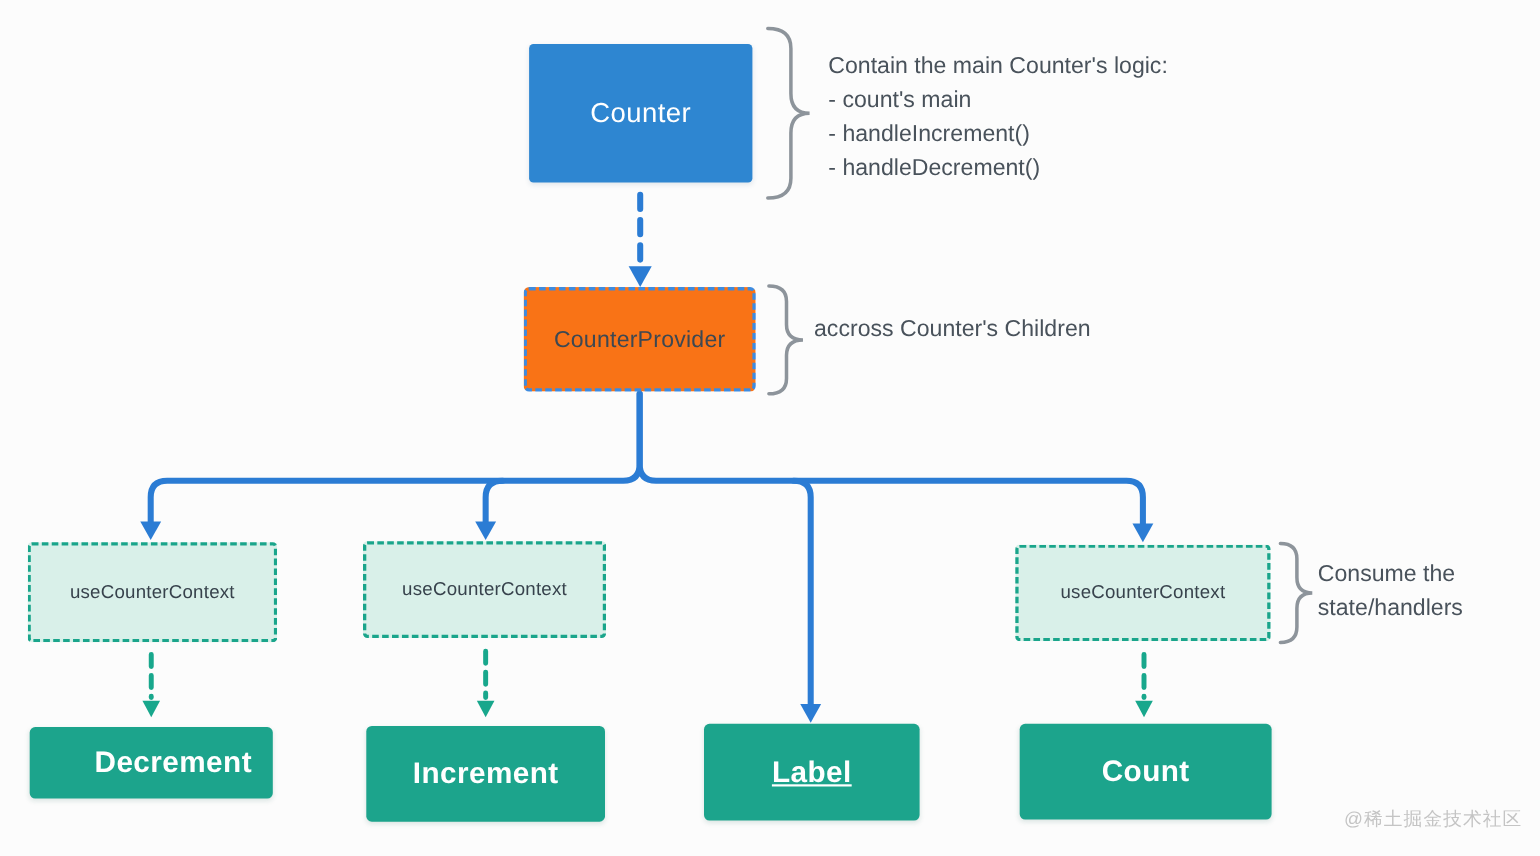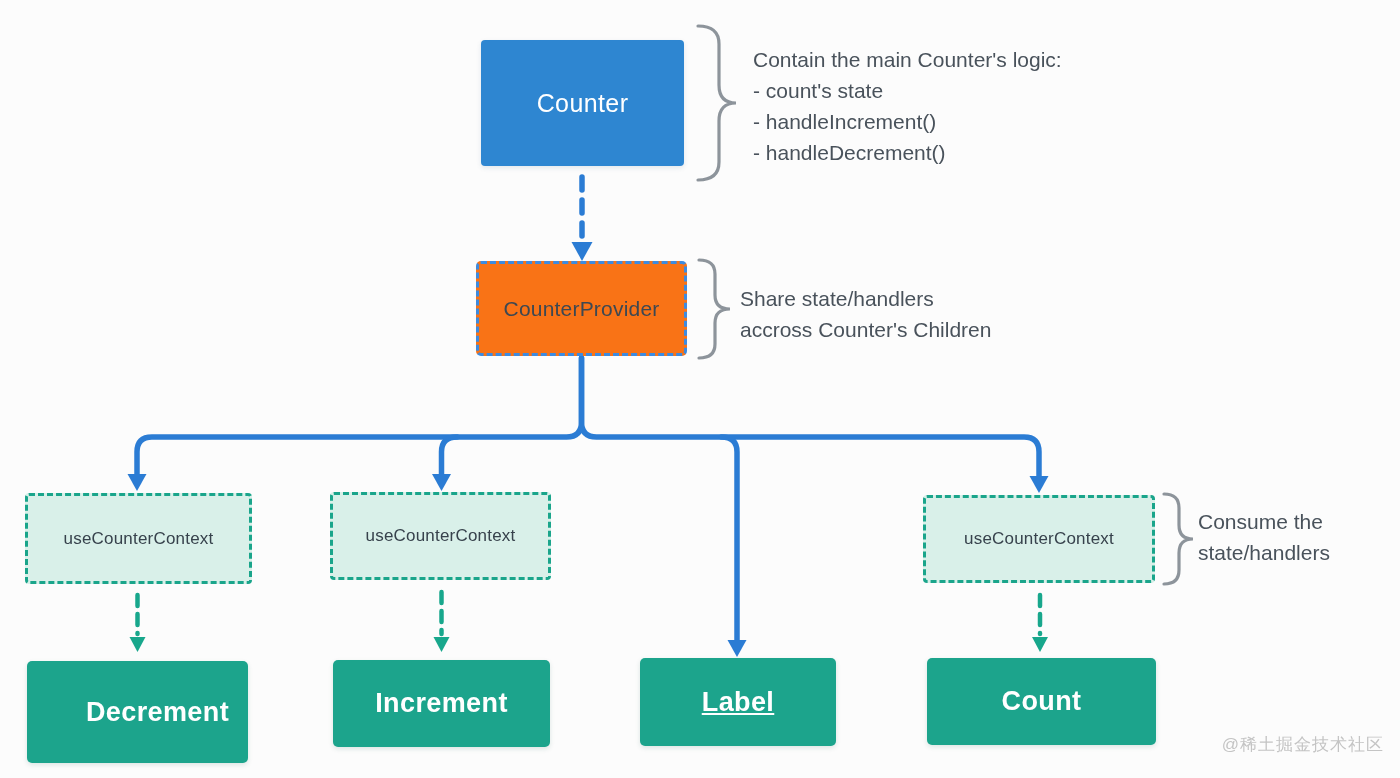--- a/index.html
+++ b/index.html
@@ -134,42 +134,41 @@
   <div class="box node-dashed-teal" style="left:25px; top:493px; width:227px; height:91px;">
     <span>useCounterContext</span>
   </div>
   <div class="box node-dashed-teal" style="left:330px; top:492px; width:221px; height:88px;">
     <span>useCounterContext</span>
   </div>
   <div class="box node-dashed-teal" style="left:923px; top:495px; width:232px; height:88px;">
     <span>useCounterContext</span>
   </div>
 
-  <div class="box node-solid-teal" style="left:27px; top:661px; width:221px; height:102px;padding-left:40px;">
+  <div class="box node-solid-teal" style="left:27px; top:661px; width:221px; height:65px;padding-left:40px;">
     <span>Decrement</span>
   </div>
   <div class="box node-solid-teal" style="left:333px; top:660px; width:217px; height:87px;">
     <span>Increment</span>
   </div>
   <div class="box node-solid-teal" style="left:640px; top:658px; width:196px; height:88px;text-decoration:underline;">
     <span>Label</span>
   </div>
   <div class="box node-solid-teal" style="left:927px; top:658px; width:229px; height:87px;">
     <span>Count</span>
   </div>
 
   <div class="annotation" style="left:753px; top:44px;">
     <span>Contain the main Counter's logic:</span>
-    <span>- count's state</span>
+    <span>- count's main</span>
     <span>- handleIncrement()</span>
     <span>- handleDecrement()</span>
   </div>
 
   <div class="annotation" style="left:740px; top:283px;">
-    <span>Share state/handlers</span>
     <span>accross Counter's Children</span>
   </div>
 
   <div class="annotation" style="left:1198px; top:506px;">
     <span>Consume the</span>
     <span>state/handlers</span>
   </div>
 
   <div class="watermark">@稀土掘金技术社区</div>
 

